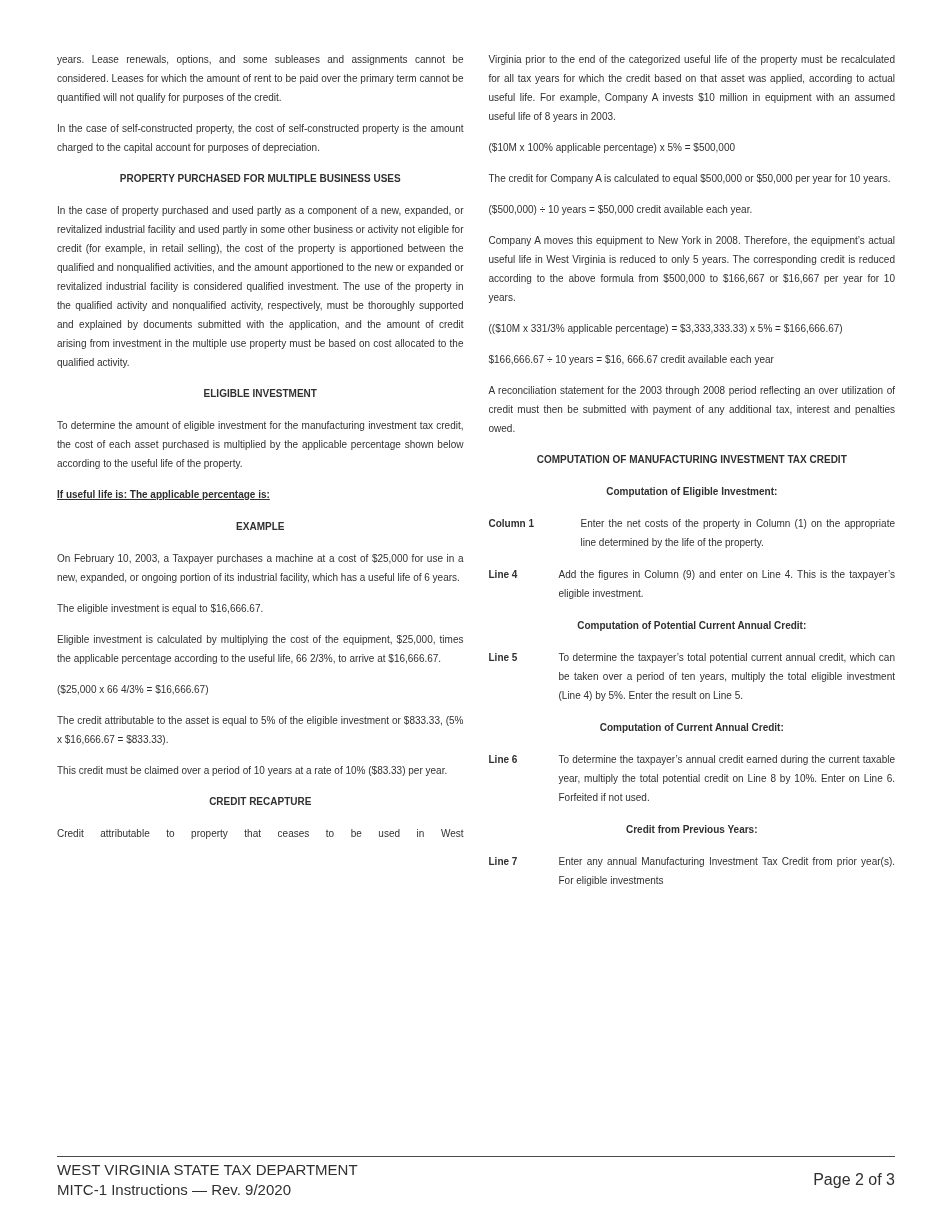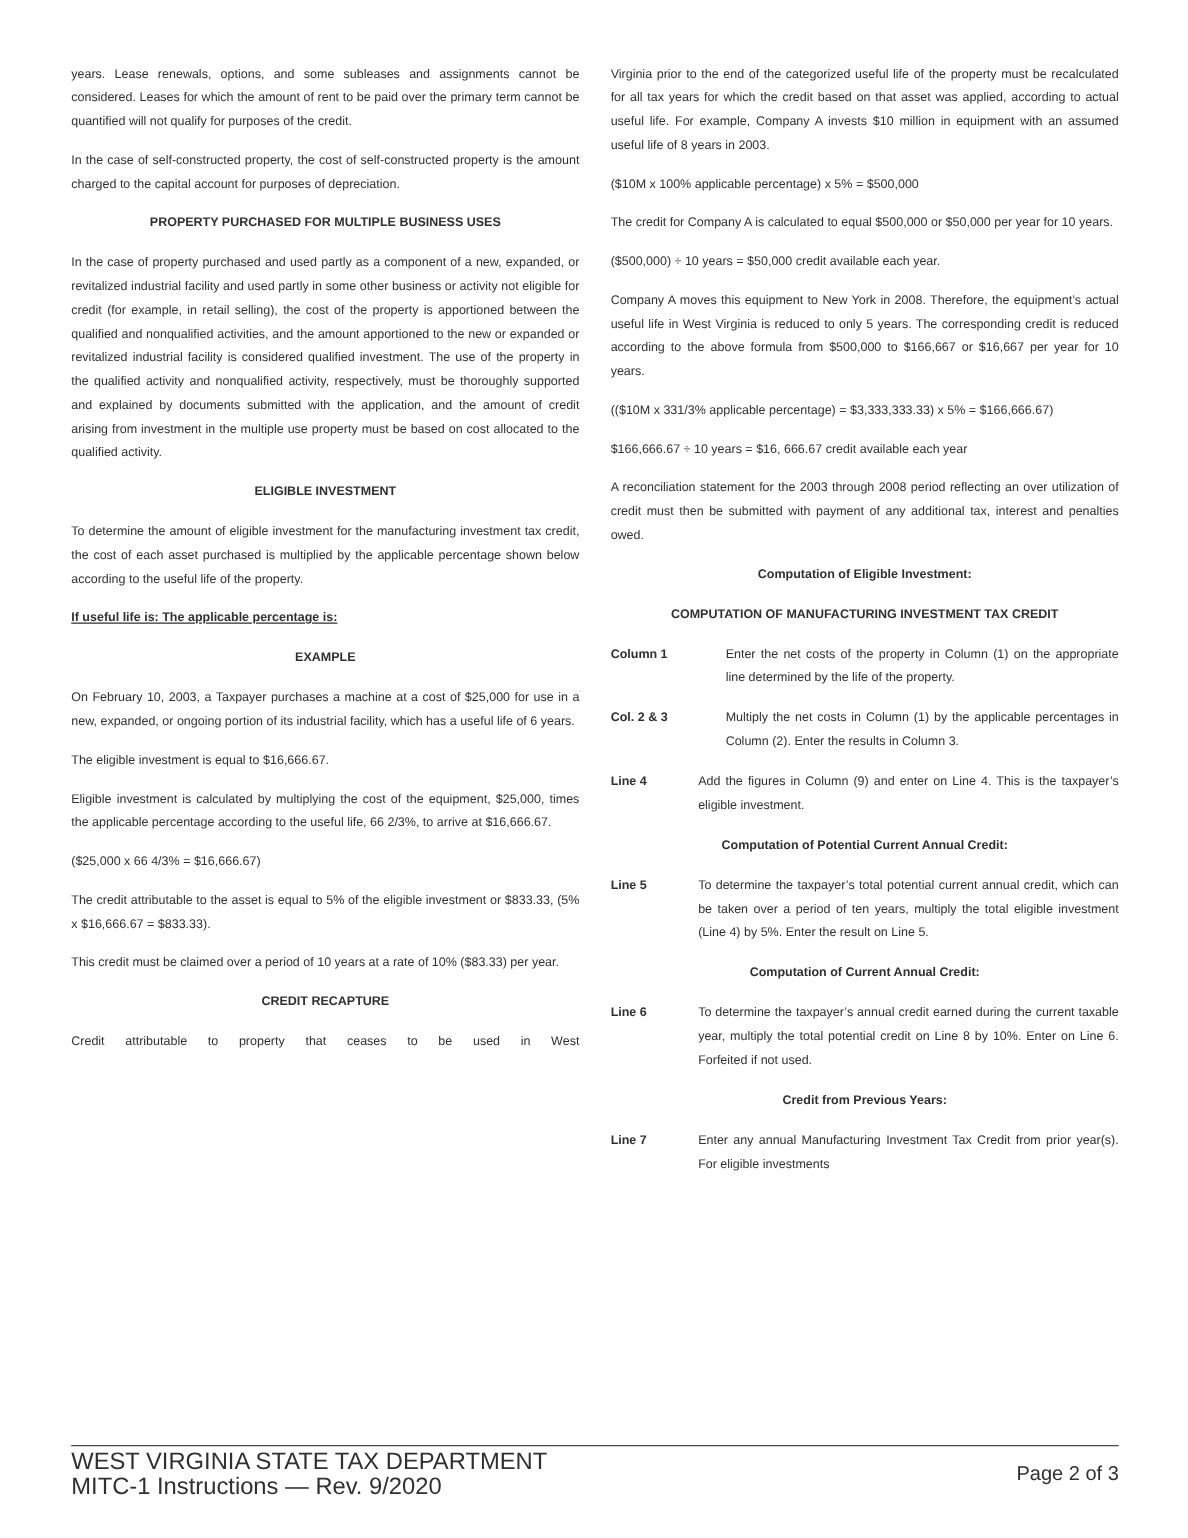--- a/index.html
+++ b/index.html
@@ -36,21 +36,21 @@
     position: absolute;
     left: 57px;
     right: 55px;
     bottom: 30px;
     border-top: 1px solid #4a4a4a;
     padding-top: 3px;
     display: flex;
     justify-content: space-between;
     align-items: center;
   }
-  .footer-left { font-size: 19px; line-height: 20px; }
+  .footer-left { font-size: 15px; line-height: 20px; }
   .footer-page { font-size: 16px; }
 </style>
 </head>
 <body>
 
 <div class="page">
   <div class="columns">
 
     <div class="col">
       <p class="para">years. Lease renewals, options, and some subleases and assignments cannot be considered. Leases for which the amount of rent to be paid over the primary term cannot be quantified will not qualify for purposes of the credit.</p>
@@ -73,30 +73,26 @@
 
     <div class="col">
       <p class="para">Virginia prior to the end of the categorized useful life of the property must be recalculated for all tax years for which the credit based on that asset was applied, according to actual useful life. For example, Company A invests $10 million in equipment with an assumed useful life of 8 years in 2003.</p>
       <p class="para">($10M x 100% applicable percentage) x 5% = $500,000</p>
       <p class="para">The credit for Company A is calculated to equal $500,000 or $50,000 per year for 10 years.</p>
       <p class="para">($500,000) ÷ 10 years = $50,000 credit available each year.</p>
       <p class="para">Company A moves this equipment to New York in 2008. Therefore, the equipment’s actual useful life in West Virginia is reduced to only 5 years. The corresponding credit is reduced according to the above formula from $500,000 to $166,667 or $16,667 per year for 10 years.</p>
       <p class="para">(($10M x 331/3% applicable percentage) = $3,333,333.33) x 5% = $166,666.67)</p>
       <p class="para">$166,666.67 ÷ 10 years = $16, 666.67 credit available each year</p>
       <p class="para">A reconciliation statement for the 2003 through 2008 period reflecting an over utilization of credit must then be submitted with payment of any additional tax, interest and penalties owed.</p>
+      <div class="h-center">COMPUTATION OF MANUFACTURING INVESTMENT TAX CREDIT</div>
+
       <div class="h-center">Computation of Eligible Investment:</div>
-
-      <div class="h-center">COMPUTATION OF MANUFACTURING INVESTMENT TAX CREDIT</div>
       <div class="def-row">
         <div class="def-term">Column 1</div>
         <div class="def-text">Enter the net costs of the property in Column (1) on the appropriate line determined by the life of the property.</div>
-      </div>
-      <div class="def-row">
-        <div class="def-term">Col. 2 &amp; 3</div>
-        <div class="def-text">Multiply the net costs in Column (1) by the applicable percentages in Column (2). Enter the results in Column 3.</div>
       </div>
       <div class="def-row narrow">
         <div class="def-term">Line 4</div>
         <div class="def-text">Add the figures in Column (9) and enter on Line 4. This is the taxpayer’s eligible investment.</div>
       </div>
 
       <div class="h-center">Computation of Potential Current Annual Credit:</div>
       <div class="def-row narrow">
         <div class="def-term">Line 5</div>
         <div class="def-text">To determine the taxpayer’s total potential current annual credit, which can be taken over a period of ten years, multiply the total eligible investment (Line 4) by 5%. Enter the result on Line 5.</div>

